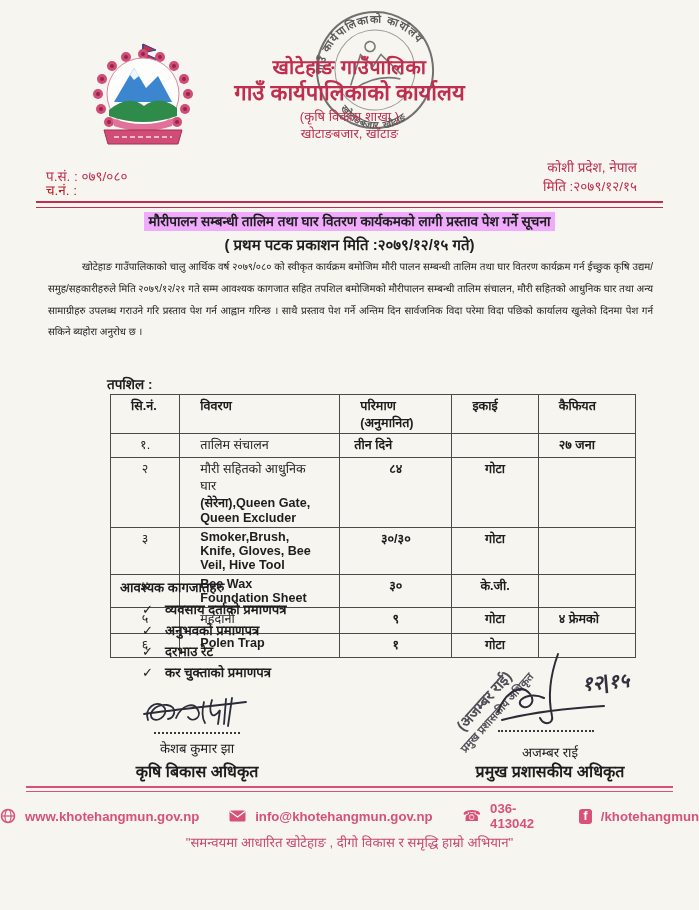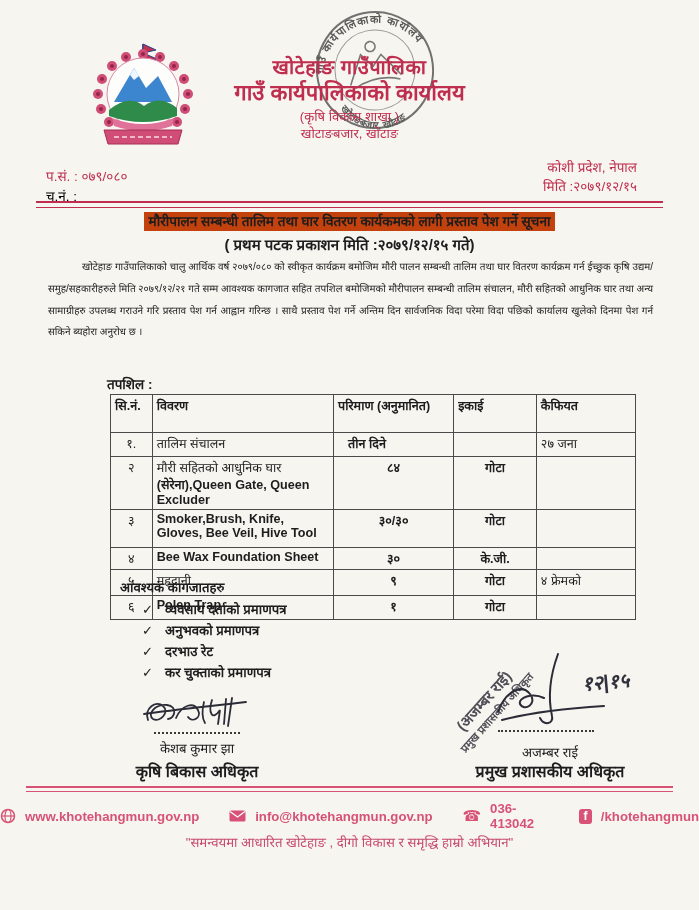--- a/index.html
+++ b/index.html
@@ -13,40 +13,40 @@
   .logo{left:84px;top:42px;width:118px;height:108px;}
   .stamp-top{left:308px;top:4px;width:134px;height:132px;transform:rotate(-12deg);opacity:.85;}
   .head-center{left:0;right:0;top:56px;text-align:center;color:#bf2e4e;line-height:1.18;}
   .head-muni{font-size:20px;font-weight:bold;letter-spacing:.5px;}
   .head-office{font-size:22px;font-weight:bold;}
   .head-branch{font-size:13px;margin-top:3px;}
   .head-addr{font-size:13px;margin-top:2px;}
   .province{right:62px;top:158px;color:#bf2e4e;font-size:13.5px;text-align:right;}
   .dateline{right:62px;top:177px;color:#bf2e4e;font-size:13.5px;text-align:right;}
   .refno{left:46px;top:167px;color:#bf2e4e;font-size:13.5px;}
-  .chno{left:46px;top:187px;color:#000000;font-size:13.5px;}
+  .chno{left:46px;top:181px;color:#b91c1c;font-size:13.5px;}
   .rule-double{left:36px;right:36px;top:201px;height:4px;
     border-top:2.5px solid #bf2e4e;border-bottom:1.5px solid #bf2e4e;}
   
   .n-title{left:0;right:0;top:211px;text-align:center;font-size:13.6px;font-weight:bold;}
-  .n-title span{background:#c2410c;padding:2px 5px;}
+  .n-title span{background:#f0abfc;padding:2px 5px;}
   .n-sub{left:0;right:0;top:234px;text-align:center;font-size:15px;font-weight:bold;}
   .n-body{left:48px;right:46px;top:256px;font-size:10px;line-height:21.8px;
     text-align:justify;text-indent:34px;}
   
   .tap-caption{left:107px;top:375px;font-size:13.5px;font-weight:bold;}
   table.detail{left:110px;top:394px;position:absolute;border-collapse:collapse;width:526px;
     font-size:12.6px;}
-  table.detail td,table.detail th{border:1.4px solid #4a4a4a;padding:2px 4px;vertical-align:top;margin-top:24px;}
+  table.detail td,table.detail th{border:1.4px solid #4a4a4a;padding:2px 20px;vertical-align:top;margin-top:24px;}
   table.detail th{text-align:left;font-weight:bold;}
   .c-sn{width:34px;text-align:center;}
   .c-desc{width:188px;}
   .c-qty{width:112px;text-align:center;font-weight:bold;}
   .c-unit{width:82px;text-align:center;font-weight:bold;}
-  .c-rem{width:100px;font-weight:normal;}
+  .c-rem{width:100px;font-weight:bold;}
   .desc-en{font-weight:bold;}
   
   .docs{left:120px;top:578px;font-size:13.2px;}
   .docs-title{font-weight:bold;margin-bottom:4px;}
   .doc-item{margin:3px 0 3px 22px;font-weight:bold;}
   .doc-item .chk{color:#222;margin-right:12px;font-weight:bold;}
   
   .sig-left{left:122px;top:696px;width:150px;text-align:center;}
   .sig-right{left:420px;top:648px;width:260px;height:140px;}
   .sig-dots{border-bottom:2.2px dotted #3a3a3a;width:86px;margin:0 auto;}

